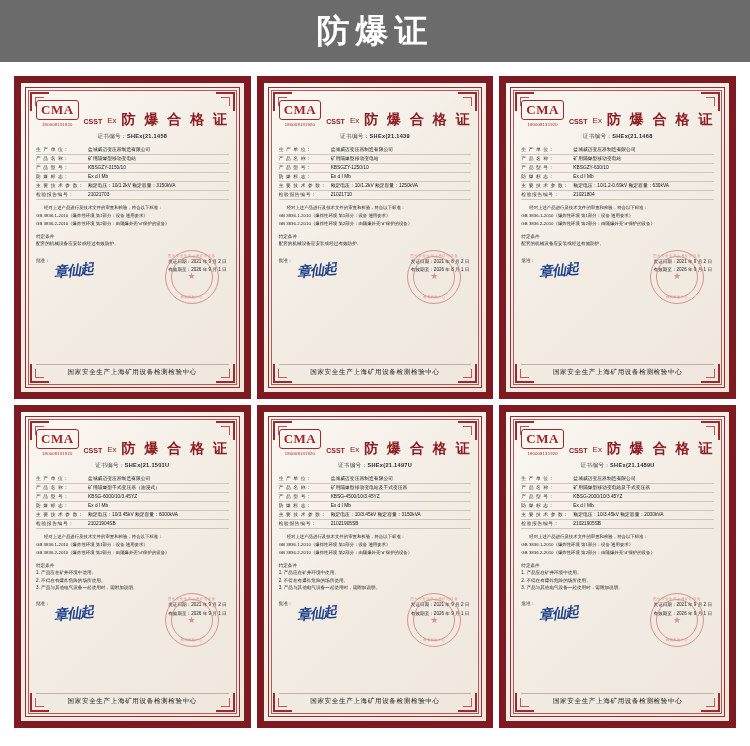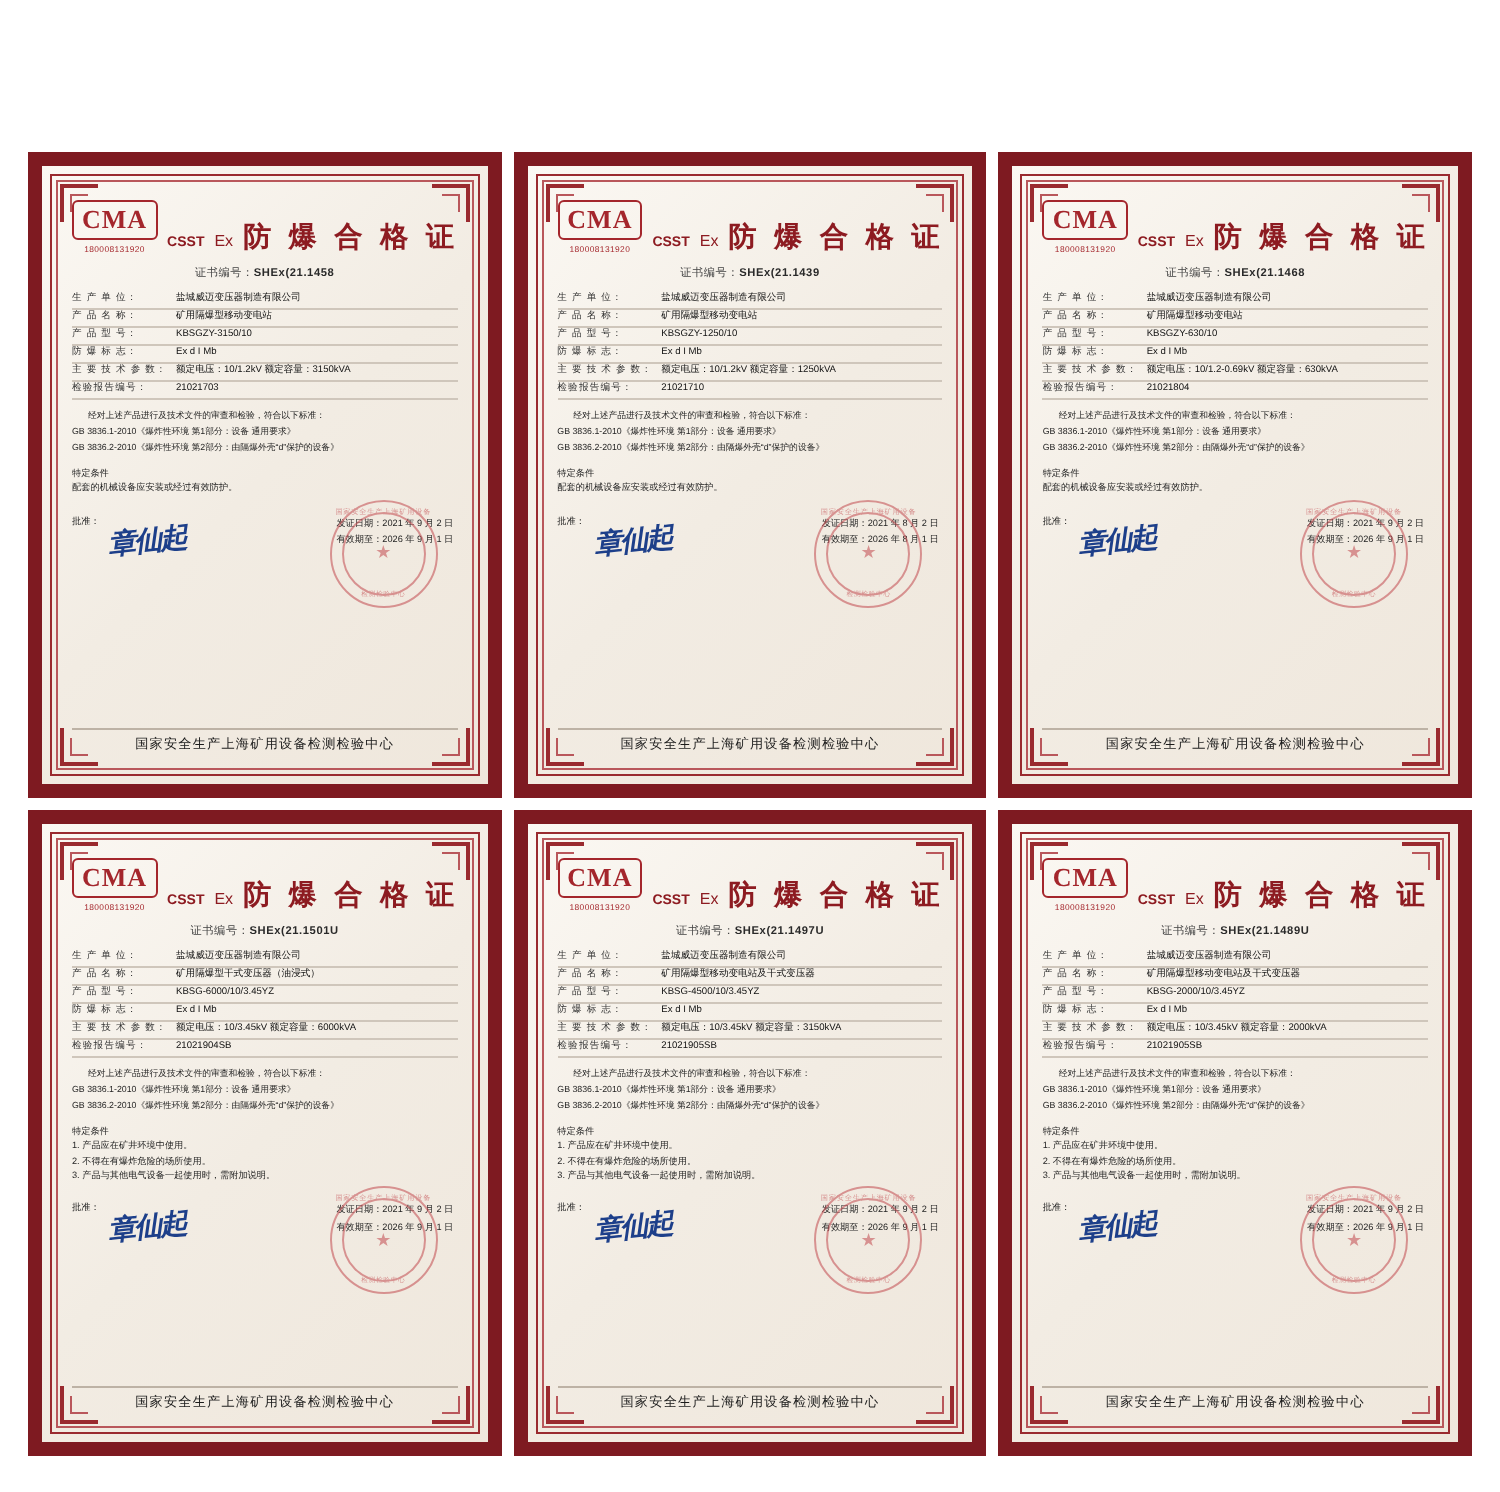--- a/index.html
+++ b/index.html
@@ -241,20 +241,23 @@
   }
   .footer-rule{
     height:0.6px;background:#bdb2a5;margin:2px 0 3px 0;
   }
 </style>
 </head>
 <body>
 
 <div class="page">
 
+  <div class="banner">
+    <div class="banner-title">防爆证</div>
+  </div>
 
   <div class="grid" id="grid">
   <div class="cert">
     <div class="cert-outer"></div>
     <div class="cert-inner"></div>
     <div class="cert-inner2"></div>
     <div class="corner tl"></div>
     <div class="corner tr"></div>
     <div class="corner bl"></div>
     <div class="corner br"></div>

